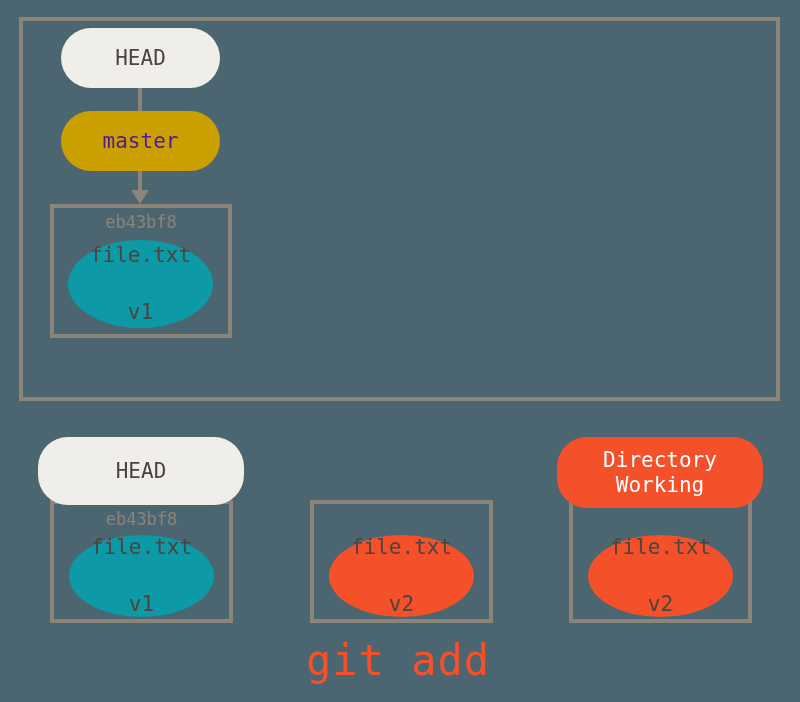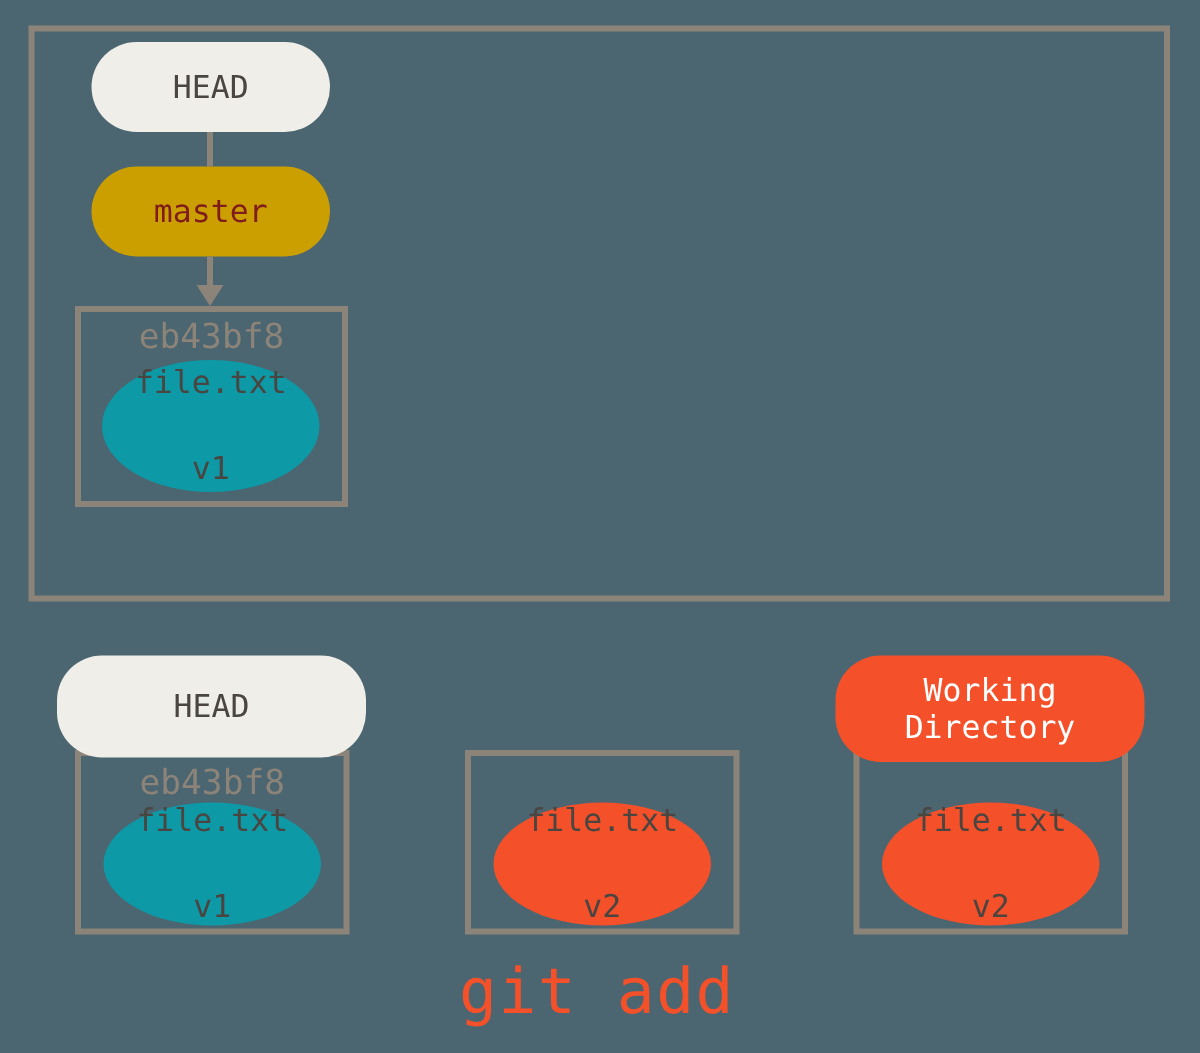--- a/index.html
+++ b/index.html
@@ -49,21 +49,21 @@
     line-height: 1.18;
     font-size: 21px;
     border-radius: 30px;
   }
   .box-head {
     background: #efeee8;
     color: #4a4540;
   }
   .box-master {
     background: #cc9f00;
-    color: #7f1d1d;
+    color: #4c1d95;
     text-align: right;
   }
   .box-index {
     background: #009aa6;
     color: #ffffff;
   }
   .box-workdir {
     background: #f4502a;
     color: #ffffff;
   }
@@ -84,21 +84,21 @@
     justify-content: center;
     font-size: 21px;
     color: #4a4540;
     line-height: 1.22;
     gap: 31px;
   }
   .blob-teal { background: #0d99a6; }
   .blob-orange { background: #f4502a; }
 
   .hash {
-    font-size: 23px;
+    font-size: 17px;
     color: #8c8379;
     text-align: center;
     white-space: nowrap;
   }
 
   
   .arrow-line {
     background: #8c8379;
     width: 4px;
   }
@@ -158,22 +158,22 @@
 
   <div class="abs container-frame" style="left:310px; top:500px; width:183px; height:123px;"></div>
   <div class="abs blob blob-orange" style="left:329px; top:535px; width:145px; height:82px;">
     <span>file.txt</span>
     <span>v2</span>
   </div>
 
   <div class="abs container-frame" style="left:569px; top:500px; width:183px; height:123px;"></div>
   <div class="abs box box-workdir" style="left:557px; top:437px; width:206px; height:71px;">
     <span style="display:block;">
+      <span style="display:block;">Directory</span>
       <span style="display:block;">Working</span>
-      <span style="display:block;">Directory</span>
     </span>
   </div>
   <div class="abs blob blob-orange" style="left:588px; top:535px; width:145px; height:82px;">
     <span>file.txt</span>
     <span>v2</span>
   </div>
 
   <div class="abs command" style="left:306px; top:636px; width:200px; text-align:left;">git add</div>
 
 </div>

